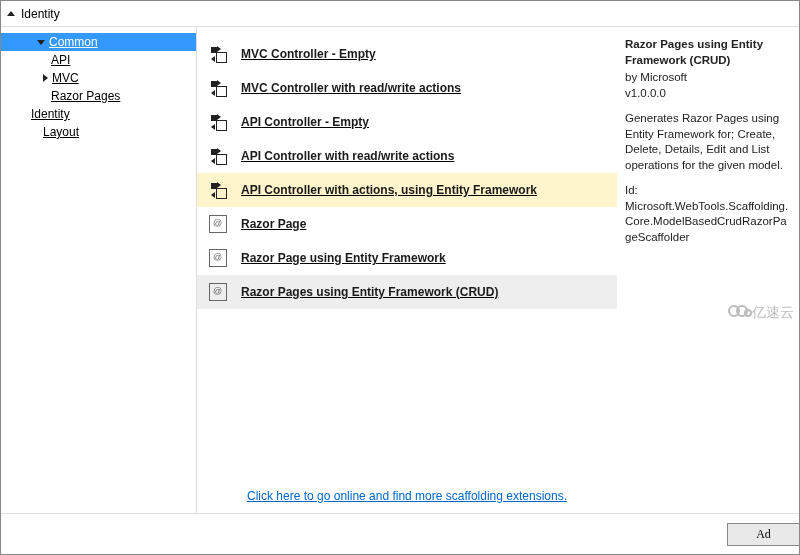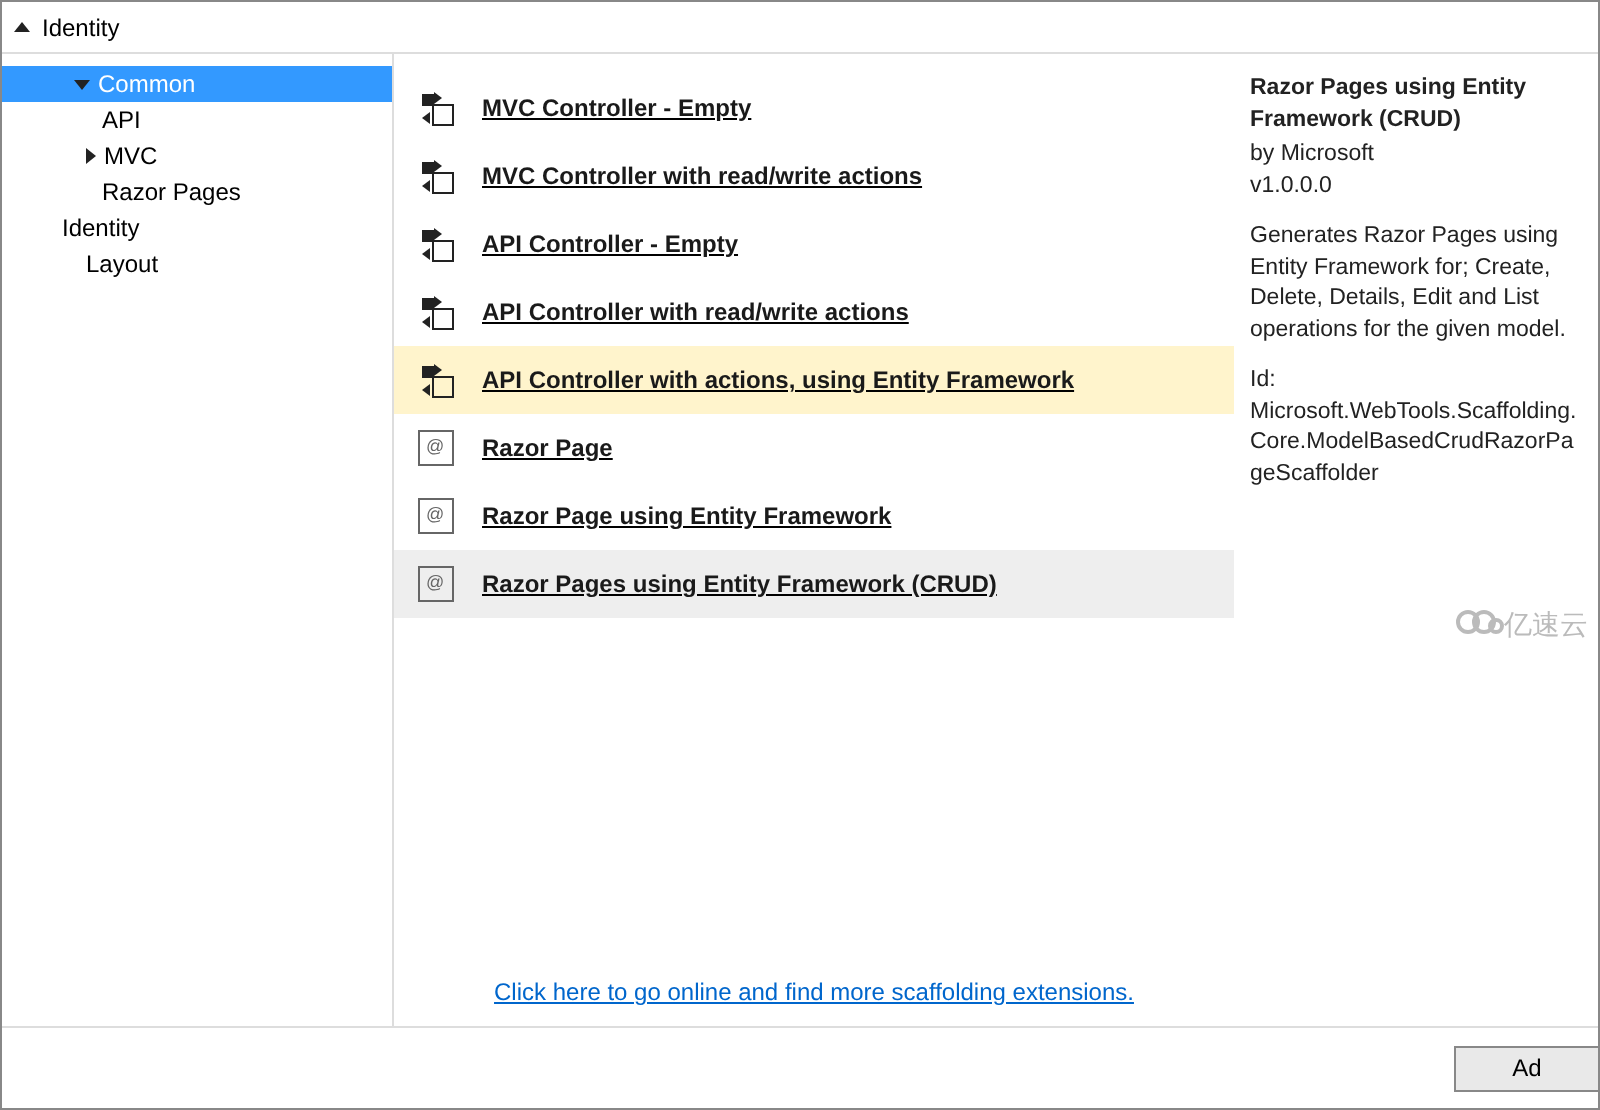--- a/index.html
+++ b/index.html
@@ -9,21 +9,21 @@
 
 .titlebar { display: flex; align-items: center; justify-content: space-between; height: 28px; padding: 0 0 0 8px; font-size: 12px; }
 .titlebar .tclose { width: 40px; text-align: center; font-size: 14px; height: 28px; line-height: 28px; cursor: pointer; }
 
 .crumb { display: flex; align-items: center; height: 26px; padding-left: 6px; font-size: 12px; border-bottom: 1px solid #ddd; }
 .crumb .arrow { display:inline-block; width:0; height:0; border-left:4px solid transparent; border-right:4px solid transparent; border-bottom:5px solid #222; margin-right:6px; vertical-align:middle; }
 
 .body { flex: 1; display: flex; min-height: 0; border-bottom: 1px solid #ddd; }
 
 .tree { width: 196px; border-right: 1px solid #ddd; padding: 6px 0; font-size: 12px; }
-.tree .node { padding: 2px 0 2px 20px; display: flex; align-items: center; height: 18px; cursor:pointer; }
+.tree .node { padding: 2px 0 2px 20px; display: flex; align-items: center; height: 18px; cursor:pointer;text-decoration:underline; }
 .tree .node.l2 { padding-left: 36px; }
 .tree .node.l3 { padding-left: 50px; }
 .tree .exp { display:inline-block; width:0; height:0; border-left:4px solid transparent; border-right:4px solid transparent; border-bottom:5px solid #222; transform: rotate(180deg); margin-right:4px; }
 .tree .expr { display:inline-block; width:0; height:0; border-top:4px solid transparent; border-bottom:4px solid transparent; border-left:5px solid #222; margin-right:4px; }
 .tree .sel { background: #3399ff; color: #fff; }
 
 .center { flex: 1; display: flex; flex-direction: column; padding-top: 10px; min-width: 0; }
 .list { flex: 1; overflow: auto; text-decoration: underline; }
 .item { display: flex; align-items: center; height: 34px; padding-left: 12px; font-size: 12px; cursor:pointer; }
 .item .ic { width: 18px; height: 18px; margin-right: 14px; position: relative; }
@@ -42,21 +42,21 @@
 .linkline { text-align: center; padding: 10px; font-size: 12px; }
 .linkline a { color: #0066cc; text-decoration: underline; cursor:pointer; }
 
 .details { width: 182px; padding: 10px 10px 10px 8px; font-size: 11.5px; color: #222; line-height: 1.35; }
 .details .dtitle { font-weight: 700; margin-bottom: 0; }
 .details .dby { margin-top: 2px; }
 .details .dver { margin-bottom: 10px; }
 .details p { margin-bottom: 10px; word-wrap: break-word; }
 
 .footer { height: 40px; display: flex; justify-content: flex-end; align-items: center; padding-right: 0; }
-.footer button { height: 23px; min-width: 72px; font-size: 12px; border:1px solid #888; background:#e9e9e9; margin-right:0; padding: 0 16px; }
+.footer button { height: 23px; min-width: 72px; font-size: 12px; border:1px solid #888; background:#e9e9e9; margin-right:0; padding: 0 16px; font-family: Liberation Serif, serif; }
 .footer .addbtn { border-right:none; }
 
 .watermark { position: fixed; right: 6px; bottom: 42%; font-size: 14px; color: #bbb; pointer-events:none; }
 .watermark .circ { display:inline-block; width:12px; height:12px; border:2px solid #bbb; border-radius:50%; margin-right:-4px; }
 </style>
 </head>
 <body>
 
 <div class="dialog">
 

